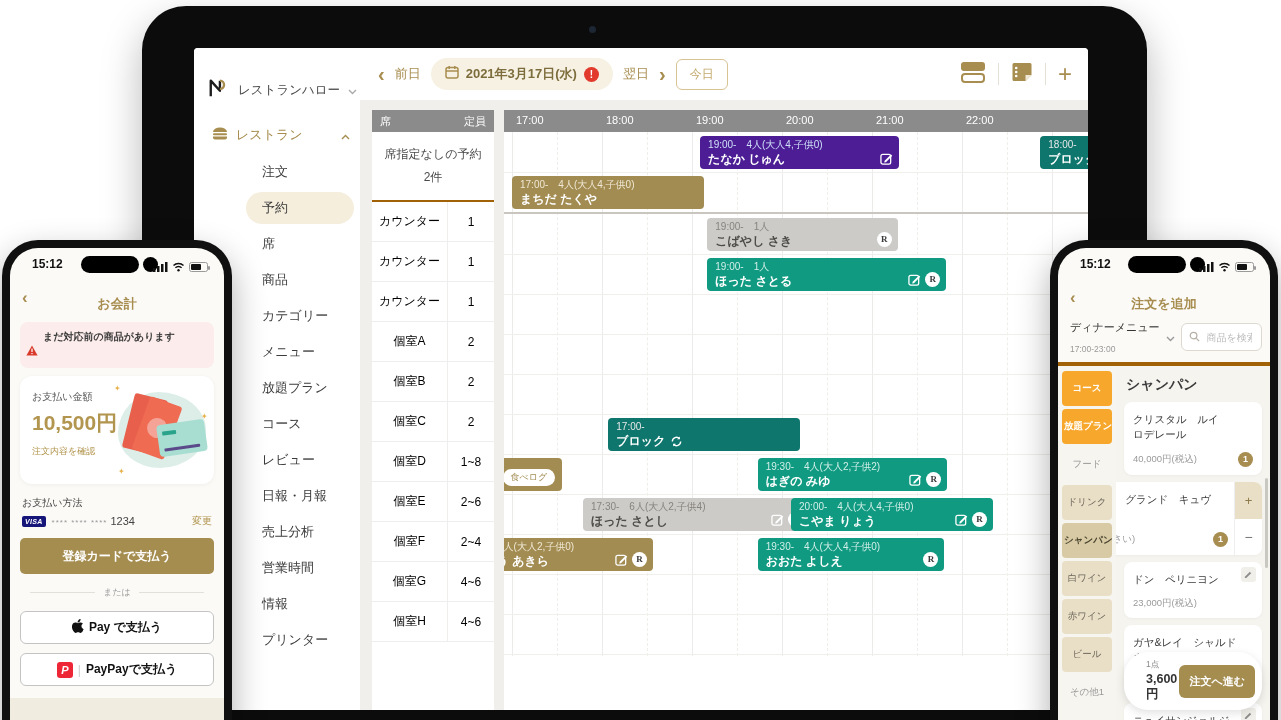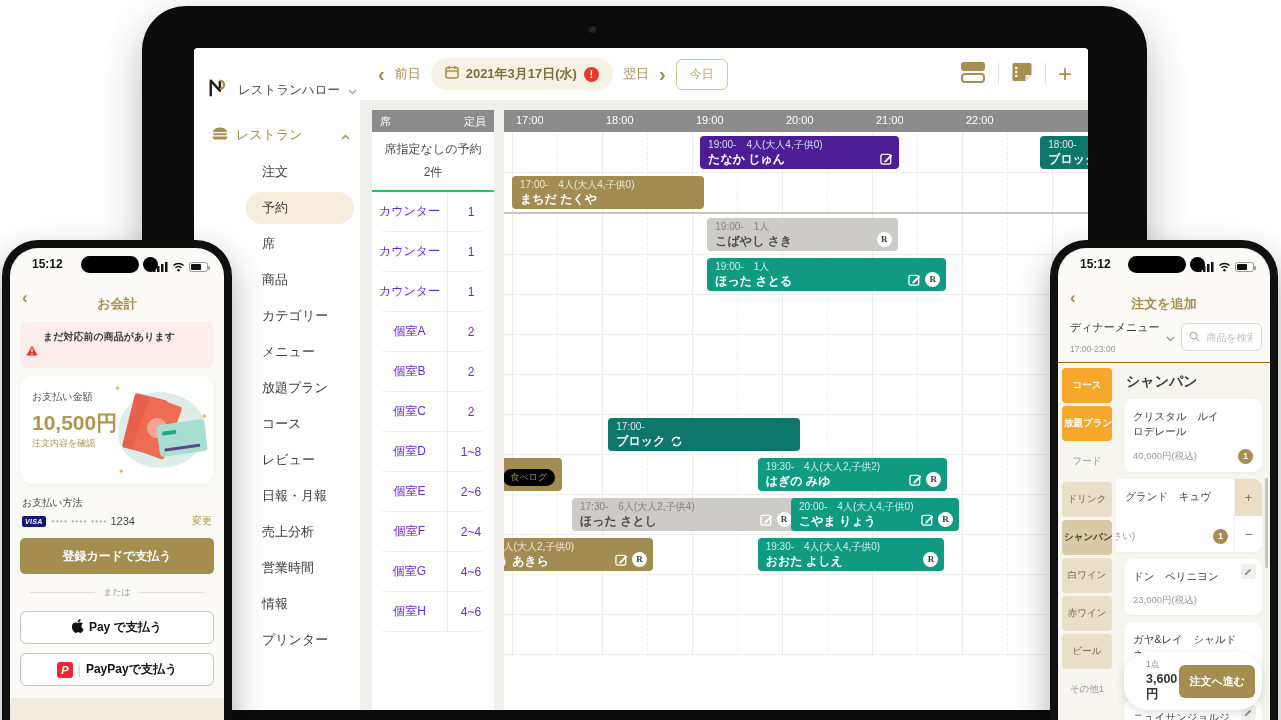--- a/index.html
+++ b/index.html
@@ -34,22 +34,22 @@
   .vdiv{width:1px;height:22px;background:#e4e0d6;}
   .plus{font-size:24px;color:#a78d4f;font-weight:400;line-height:1;cursor:pointer;}
 
   .content{flex:1;background:#f1efeb;padding:10px 0 0 12px;display:flex;gap:10px;overflow:hidden;}
 
   
   .seat-table{width:122px;flex:none;background:#fff;}
   .st-head{height:22px;background:#8b8b8b;color:#fff;font-size:11px;display:flex;align-items:center;}
   .st-head .c1{padding-left:8px;flex:1;}
   .st-head .c2{padding-right:8px;}
-  .st-unassigned{height:60px;border-bottom:2px solid #22c55e;display:flex;flex-direction:column;align-items:center;justify-content:center;gap:6px;font-size:12px;color:#4a4a4a;}
-  .srow{height:40px;display:flex;border-bottom:1px solid #efeeec;font-size:12px;color:#6d28d9;border-radius:17px;}
+  .st-unassigned{height:70px;border-bottom:2px solid #a16207;display:flex;flex-direction:column;align-items:center;justify-content:center;gap:6px;font-size:12px;color:#4a4a4a;}
+  .srow{height:40px;display:flex;border-bottom:1px solid #efeeec;font-size:12px;color:#000000;}
   .srow .sname{width:76px;display:flex;align-items:center;justify-content:center;border-right:1px solid #efeeec;}
   .srow .scap{flex:1;display:flex;align-items:center;justify-content:center;}
 
   
   .grid{flex:1;background:#fff;position:relative;overflow:hidden;min-width:0;}
   .g-head{height:22px;background:#8b8b8b;position:relative;color:#fff;font-size:11px;}
   .g-head span{position:absolute;top:4px;}
   .g-body{position:relative;height:524px;overflow:hidden;}
   .vline{position:absolute;top:0;bottom:0;width:0;}
   .vline.hr{border-left:1px solid #ebebe9;}
@@ -60,21 +60,21 @@
   .blk{position:absolute;height:33px;border-radius:4px;padding:3px 8px;overflow:hidden;cursor:pointer;}
   .blk .t{font-size:10px;line-height:12px;white-space:nowrap;}
   .blk .n{font-size:12px;font-weight:bold;line-height:16px;white-space:nowrap;display:flex;align-items:center;gap:5px;}
   .blk .ics{position:absolute;right:6px;bottom:4px;display:flex;gap:4px;align-items:center;}
   .c-blue{background:#4c1d95;} .c-blue .t{color:#cfe0f8;} .c-blue .n{color:#fff;}
   .c-gold{background:#a28c52;} .c-gold .t{color:#efe8d4;} .c-gold .n{color:#fff;}
   .c-teal{background:#0f9a81;} .c-teal .t{color:#d2efe8;} .c-teal .n{color:#fff;}
   .c-darkgray{background:#0f766e;} .c-darkgray .t{color:#e8e8e8;} .c-darkgray .n{color:#fff;}
   .c-lightgray{background:#cccbc8;} .c-lightgray .t{color:#87847d;} .c-lightgray .n{color:#4d4b46;}
   .ric{width:15px;height:15px;border-radius:50%;background:#fff;color:#3a3a3a;font-size:9px;font-weight:bold;text-align:center;line-height:15px;font-family:"Liberation Serif",serif;display:inline-block;}
-  .tbadge{position:absolute;left:58px;bottom:5px;background:#000000;color:#a28c52;border-radius:9px;font-size:9px;padding:2px 8px;white-space:nowrap;}
+  .tbadge{position:absolute;left:58px;bottom:5px;background:#ffffff;color:#a28c52;border-radius:9px;font-size:9px;padding:2px 8px;white-space:nowrap;}
 
   
   .phone{position:absolute;width:230px;height:545px;background:#101010;border-radius:36px;box-shadow:0 14px 34px rgba(0,0,0,.32);}
   .pscreen{position:absolute;left:8px;top:8px;right:8px;bottom:8px;background:#fbfaf7;border-radius:28px;overflow:hidden;}
   .sb{position:relative;height:34px;}
   .sb .stime{position:absolute;left:22px;top:9px;font-size:12px;font-weight:bold;color:#111;}
   .island{position:absolute;left:50%;top:8px;transform:translateX(-36px);width:58px;height:17px;border-radius:9px;background:#000;}
   .islcam{position:absolute;left:50%;top:9px;transform:translateX(26px);width:15px;height:15px;border-radius:50%;background:#000;}
   .sb .sic{position:absolute;right:16px;top:10px;display:flex;gap:4px;align-items:center;}
   .batt{width:19px;height:10px;border:1px solid #9a9a9a;border-radius:2.5px;position:relative;}
@@ -85,21 +85,21 @@
   .phead .ttl{font-size:13px;font-weight:bold;color:#a78d4f;margin-top:12px;}
 
   
   .alert{margin:8px 10px;background:#fceceb;border-radius:8px;padding:8px 8px 8px 6px;display:flex;gap:5px;}
   .alert .atxt{flex:1;}
   .alert .at1{font-size:10px;font-weight:bold;color:#3b3b3b;margin-bottom:3px;}
   .alert .at2{font-size:9px;color:#8a8a8a;line-height:13px;}
   .paycard{margin:6px 10px;background:#fff;border-radius:12px;padding:14px 12px;position:relative;height:108px;box-shadow:0 1px 4px rgba(0,0,0,.05);}
   .pc-lab{font-size:10px;color:#555;}
   .pc-amt{font-size:21px;font-weight:bold;color:#b2954e;margin-top:5px;}
-  .pc-link{font-size:9px;color:#b2954e;cursor:pointer;}
+  .pc-link{font-size:9px;color:#b2954e;margin-top:8px;cursor:pointer;}
   .illus{position:absolute;right:6px;top:8px;width:96px;height:92px;}
   .blob{position:absolute;right:2px;top:8px;width:88px;height:76px;background:#ddeee8;border-radius:46% 54% 52% 48%/55% 50% 50% 45%;}
   .env1{position:absolute;left:16px;top:12px;width:34px;height:56px;background:#e85f4b;border-radius:3px;transform:rotate(14deg);}
   .env2{position:absolute;left:28px;top:16px;width:34px;height:56px;background:#ef6b52;border-radius:3px;transform:rotate(20deg);}
   .env2 i{position:absolute;left:7px;top:18px;width:20px;height:20px;border-radius:50%;background:#f4a396;}
   .ccard{position:absolute;left:46px;top:38px;width:48px;height:32px;background:#a8ddd2;border-radius:4px;transform:rotate(-8deg);}
   .ccard i{position:absolute;left:5px;top:7px;width:14px;height:4px;background:#2aa38b;border-radius:1px;}
   .ccard u{position:absolute;left:5px;bottom:5px;width:36px;height:3px;background:#5b4a8a;border-radius:1px;}
   .spark{position:absolute;width:7px;height:7px;color:#e8b24a;font-size:8px;}
   .pm-lab{margin:12px 12px 4px;font-size:10px;color:#444;}
@@ -111,21 +111,21 @@
   .gold-btn{margin:10px 10px 0;height:36px;background:#a58d50;border-radius:5px;color:#fff;font-size:12px;font-weight:bold;display:flex;align-items:center;justify-content:center;cursor:pointer;}
   .or-div{margin:12px 20px;display:flex;align-items:center;gap:8px;color:#9a9a9a;font-size:9px;}
   .or-div:before,.or-div:after{content:"";flex:1;height:1px;background:#e3e0da;}
   .wbtn{margin:0 10px 9px;height:33px;background:#fff;border:1px solid #c4c4c4;border-radius:6px;display:flex;align-items:center;justify-content:center;gap:5px;font-size:12px;color:#111;cursor:pointer;}
   .wbtn .bold{font-weight:bold;}
   .pp{width:16px;height:16px;background:#ee2737;border-radius:3px;color:#fff;font-size:11px;font-weight:bold;font-style:italic;text-align:center;line-height:16px;}
   .ppsep{color:#ccc;font-weight:300;}
   .offline{margin-top:12px;background:#f1ece0;padding:12px 12px 20px;height:120px;}
 
   
-  .sel-row{display:flex;align-items:center;border-bottom:1px solid #a16207;padding:6px 8px 8px 12px;gap:6px;}
+  .sel-row{display:flex;align-items:center;border-bottom:4px solid #a16207;padding:6px 8px 8px 12px;gap:6px;}
   .sel-name{font-size:11px;color:#333;white-space:nowrap;}
   .sel-time{font-size:8.5px;color:#999;margin-top:9px;}
   .srch{flex:1;display:flex;align-items:center;gap:5px;border:1px solid #ddd9d0;border-radius:6px;height:28px;padding:0 7px;background:#fff;min-width:0;}
   .srch input{border:none;outline:none;width:100%;font-size:10px;color:#444;background:transparent;}
   .srch input::placeholder{color:#bbb;}
   .pbody{display:flex;height:433px;}
   .tabs{width:58px;flex:none;background:#f7f5f0;padding-top:2px;}
   .tab{margin:3px 4px;border-radius:4px;padding:11px 2px;font-size:9.5px;text-align:center;color:#999;cursor:pointer;white-space:nowrap;}
   .tab-orange{background:#f7a72b;color:#fff;font-weight:bold;}
   .tab-beige{background:#e9dfc7;color:#6e675a;}
@@ -405,34 +405,34 @@
       <div class="ics">
                     <span style="display:inline-flex">
                       <svg width="13" height="13" viewBox="0 0 14 14">
                         <rect x="1" y="2.5" width="10.5" height="10.5" rx="2" fill="none" stroke="#fff" stroke-width="1.4"></rect>
                         <path d="M5 9.5l6.8-6.8 1.4 1.4L6.4 11 4.6 11.4z" fill="#fff"></path>
                       </svg>
                     </span>
                     <span class="ric">R</span>
                   </div>
                 </div>
-                <div class="blk c-lightgray" style="left:68px;top:366px;width:225.49999999999997px">
+                <div class="blk c-lightgray" style="left:79px;top:366px;width:225.49999999999997px">
       <div class="t">17:30-　6人(大人2,子供4)</div>
       <div class="n">ほった さとし</div>
       <div class="ics">
                     <span style="display:inline-flex">
                       <svg width="13" height="13" viewBox="0 0 14 14">
                         <rect x="1" y="2.5" width="10.5" height="10.5" rx="2" fill="none" stroke="#fff" stroke-width="1.4"></rect>
                         <path d="M5 9.5l6.8-6.8 1.4 1.4L6.4 11 4.6 11.4z" fill="#fff"></path>
                       </svg>
                     </span>
                     <span class="ric">R</span>
                   </div>
                 </div>
-                <div class="blk c-teal" style="left:287px;top:366px;width:168px">
+                <div class="blk c-teal" style="left:287px;top:366px;width:202px">
       <div class="t">20:00-　4人(大人4,子供0)</div>
       <div class="n">こやま りょう</div>
       <div class="ics">
                     <span style="display:inline-flex">
                       <svg width="13" height="13" viewBox="0 0 14 14">
                         <rect x="1" y="2.5" width="10.5" height="10.5" rx="2" fill="none" stroke="#fff" stroke-width="1.4"></rect>
                         <path d="M5 9.5l6.8-6.8 1.4 1.4L6.4 11 4.6 11.4z" fill="#fff"></path>
                       </svg>
                     </span>
                     <span class="ric">R</span>

